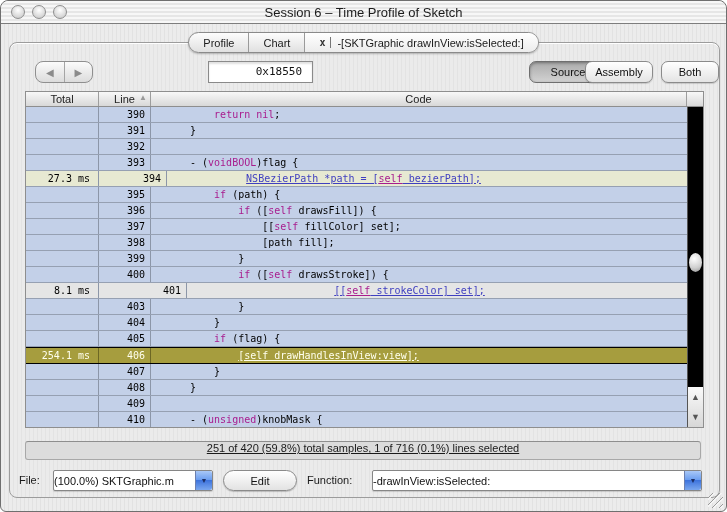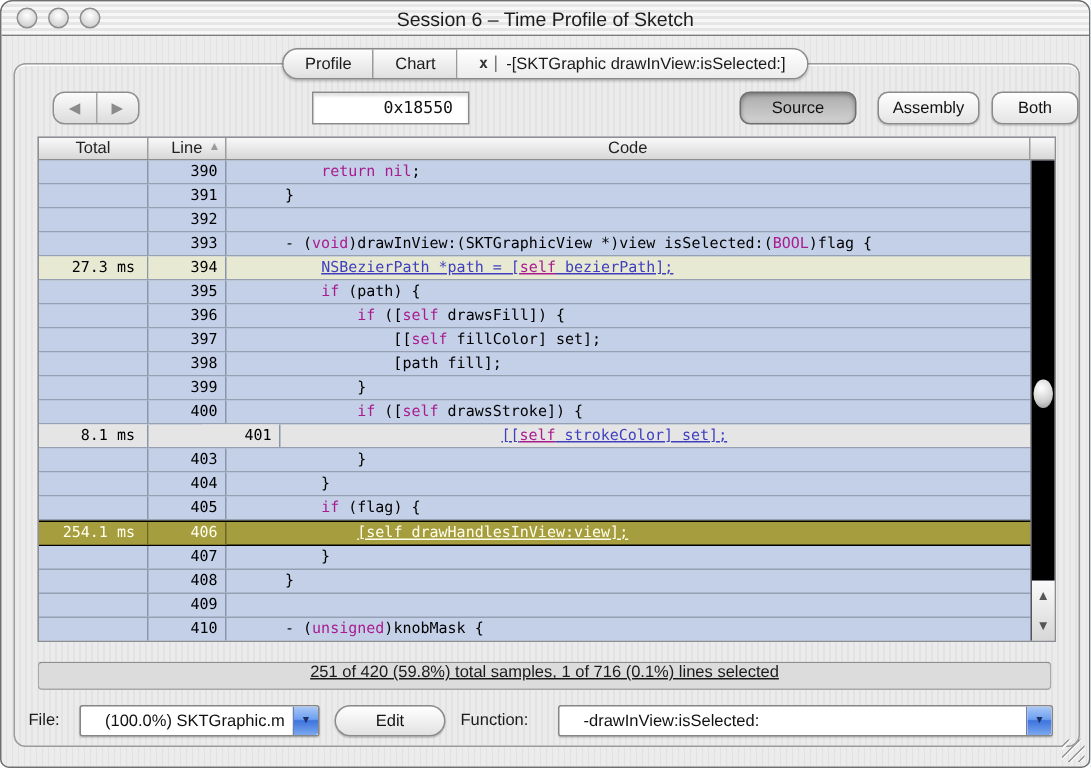--- a/index.html
+++ b/index.html
@@ -41,42 +41,42 @@
   .navbtn:first-child{border-right:1px solid #a5a5a5;}
   .addr{position:absolute;top:60px;height:22px;width:105px;background:#fff;border:1px solid #8a8a8a;
     font-family:"DejaVu Sans Mono",monospace;font-size:11px;text-align:right;padding:0 10px;
     line-height:20px;box-shadow:inset 0 2px 2px rgba(0,0,0,.12);}
   .addr1{left:95px;} .addr2{left:207px;}
   .viewbtn{position:absolute;top:60px;height:22px;border:1px solid #8b8b8b;border-radius:7px;
     background:linear-gradient(#ffffff,#e4e4e4);display:flex;align-items:center;justify-content:center;
     font-size:11px;color:#111;box-shadow:0 1px 1px rgba(0,0,0,.15);}
   .viewbtn.active{background:linear-gradient(#ababab,#d2d2d2);border-color:#6f6f6f;
     box-shadow:inset 0 1px 3px rgba(0,0,0,.35);}
-  .vb-source{left:492px;width:78px;} .vb-assembly{left:584px;width:68px;} .vb-both{left:660px;width:58px;}
+  .vb-source{left:528px;width:78px;} .vb-assembly{left:584px;width:68px;} .vb-both{left:660px;width:58px;}
   
   .table{position:absolute;left:24px;top:90px;width:679px;height:337px;border:1px solid #8e8e8e;
     display:flex;flex-direction:column;background:#c3d0e8;}
   .thead{display:flex;height:15px;background:linear-gradient(#f8f8f8,#d8d8d8);
     border-bottom:1px solid #8e8e8e;font-size:11px;color:#222;flex:none;}
   .th{display:flex;align-items:center;justify-content:center;position:relative;}
   .th-total{width:73px;border-right:1px solid #9d9d9d;}
   .th-line{width:52px;border-right:1px solid #9d9d9d;}
   .th-code{flex:1;border-right:1px solid #9d9d9d;}
   .th-sb{width:16px;}
   .sortglyph{position:absolute;right:3px;top:2px;font-size:8px;color:#9a9a9a;line-height:1;}
   .tbody{flex:1;display:flex;flex-direction:column;position:relative;}
   .rows{position:absolute;left:0;top:0;bottom:0;width:661px;display:flex;flex-direction:column;}
   .trow{flex:1;display:flex;background:#c3d0e8;border-bottom:1px solid #96a0b2;
     font-family:"DejaVu Sans Mono",monospace;font-size:10px;line-height:14px;color:#000;}
   .trow:last-child{border-bottom:none;}
   .cell{overflow:hidden;white-space:pre;display:flex;align-items:center;}
   .c-total{width:73px;justify-content:flex-end;padding-right:8px;border-right:1px solid #8c96a8;}
   .c-line{width:52px;justify-content:flex-end;padding-right:5px;border-right:1px solid #8c96a8;}
   .c-code{flex:1;padding-left:3px;margin-left:36px;}
-  .hl-green1,.hl-green1 .c-total,.hl-green1 .c-line{background:#e7e9d2;}
+  .hl-green1,.hl-green1 .c-total,.hl-green1 .c-line{background:#e7e9d2;gap:16px;}
   .hl-green2,.hl-green2 .c-total,.hl-green2 .c-line{background:#e5e5e5;gap:36px;}
   .hl-yellow,.hl-yellow .c-total,.hl-yellow .c-line{background:#f2e992;}
   .hl-selected{background:#a69d3e !important;color:#ffffee;
     border-top:1px solid #000;border-bottom:1px solid #000 !important;}
   .hl-selected .c-total,.hl-selected .c-line{background:#a69d3e;border-right-color:#6d6724;}
   .kw{color:#a81c8e;}
   .link{color:#3f3fc0;text-decoration:underline;}
   .linkkw{color:#a81c8e;text-decoration:underline;}
   .sellink{color:#ffffee;text-decoration:underline;}
   
@@ -91,21 +91,21 @@
   .statusbar{position:absolute;left:24px;top:440px;width:676px;height:19px;background:#dcdcdc;
     border:1px solid #a8a8a8;border-top-color:#8e8e8e;border-radius:3px;
     display:flex;align-items:flex-start;justify-content:center;font-size:11px;color:#1a1a1a;text-decoration:underline;}
   
   .footer{position:absolute;left:0;top:469px;width:100%;height:22px;}
   .flabel{position:absolute;top:4px;font-size:11px;color:#1a1a1a;}
   .lbl-file{left:18px;} .lbl-function{left:306px;}
   .combo{position:absolute;top:0;height:21px;background:#fff;border:1px solid #868686;border-radius:2px;
     display:flex;align-items:center;box-shadow:0 1px 1px rgba(0,0,0,.15);}
   .combo-file{left:52px;width:160px;} .combo-function{left:371px;width:330px;}
-  .combo-text{flex:1;padding:0 16px;font-size:11px;white-space:nowrap;overflow:hidden;}
+  .combo-text{flex:1;padding:0 0;font-size:11px;white-space:nowrap;overflow:hidden;}
   .combo-btn{width:17px;height:100%;border-left:1px solid #6c7fae;border-radius:0 2px 2px 0;
     background:linear-gradient(#a9c8f7 0%,#6d9ff0 45%,#3e74dd 50%,#7aa7ef 100%);
     display:flex;align-items:center;justify-content:center;color:#1c2f66;font-size:7px;}
   .editbtn{position:absolute;left:222px;top:0;width:74px;height:21px;border:1px solid #8a8a8a;
     border-radius:11px;background:linear-gradient(#ffffff,#e2e2e2);display:flex;align-items:center;
     justify-content:center;font-size:11px;box-shadow:0 1px 1px rgba(0,0,0,.2);}
   .grip{position:absolute;right:3px;bottom:3px;width:15px;height:15px;
     background:repeating-linear-gradient(135deg,transparent 0 3px,#9a9a9a 3px 4px,#f5f5f5 4px 5px);}
 </style>
 </head>
@@ -175,21 +175,21 @@
             <div class="cell c-code"><span>}</span></div>
           </div>
           <div class="trow">
             <div class="cell c-total"></div>
             <div class="cell c-line">392</div>
             <div class="cell c-code"></div>
           </div>
           <div class="trow">
             <div class="cell c-total"></div>
             <div class="cell c-line">393</div>
-            <div class="cell c-code"><span>- (</span><span class="kw">void</span><span>)drawInView:(SKTGraphicView *)view isSelected:(</span><span class="kw">BOOL</span><span>)flag {</span></div>
+            <div class="cell c-code"><span>- (</span><span class="kw">void</span><span class="kw">BOOL</span><span>)flag {</span></div>
           </div>
           <div class="trow hl-green1">
             <div class="cell c-total">27.3 ms</div>
             <div class="cell c-line">394</div>
             <div class="cell c-code"><span>    </span><span class="link">NSBezierPath *path = [</span><span class="linkkw">self</span><span class="link"> bezierPath];</span></div>
           </div>
           <div class="trow">
             <div class="cell c-total"></div>
             <div class="cell c-line">395</div>
             <div class="cell c-code"><span>    </span><span class="kw">if</span><span> (path) {</span></div>

